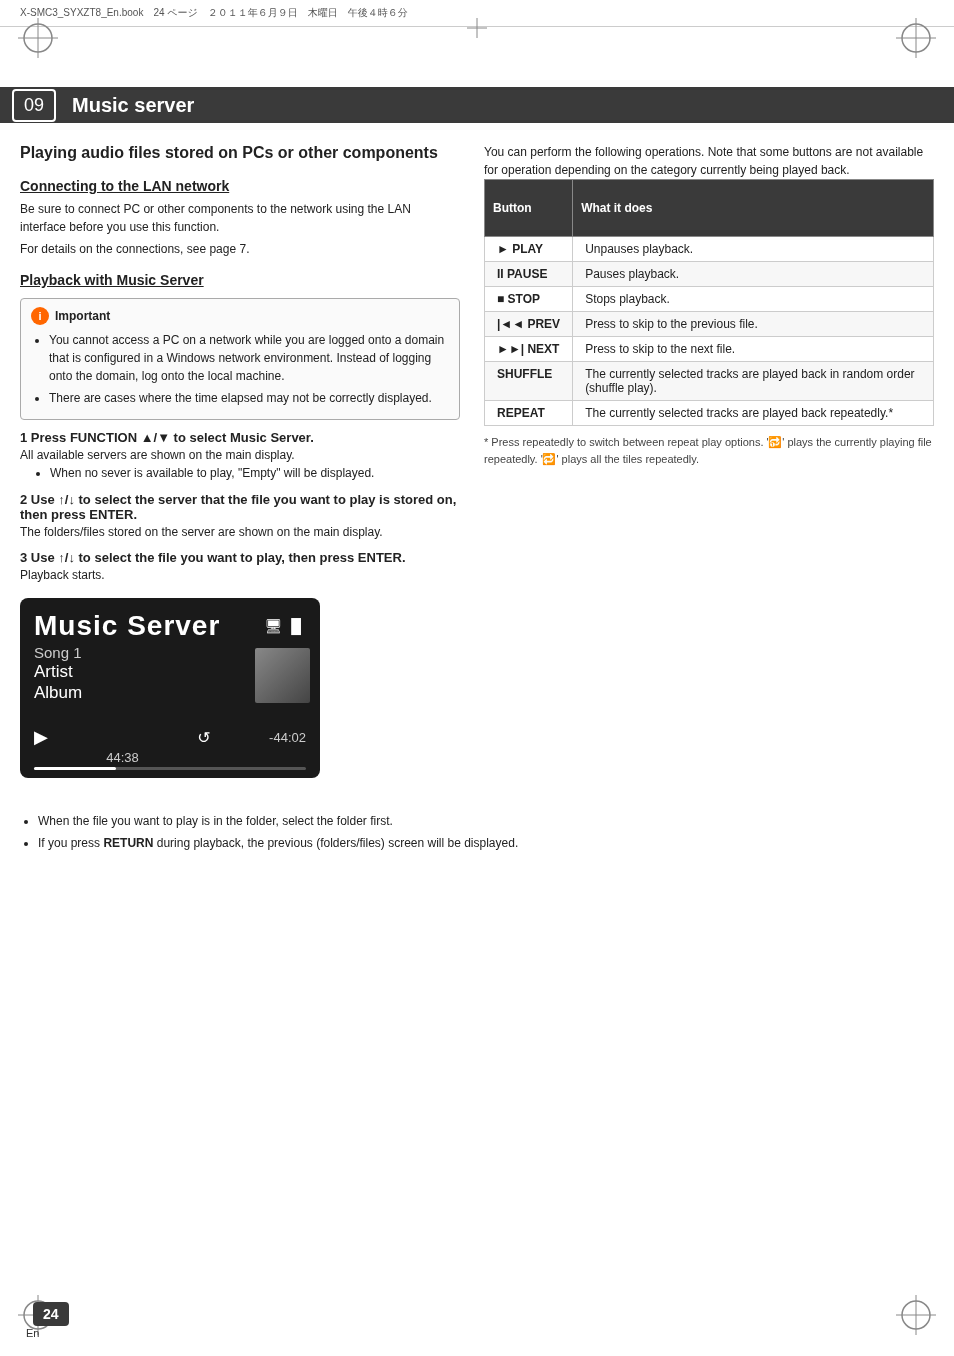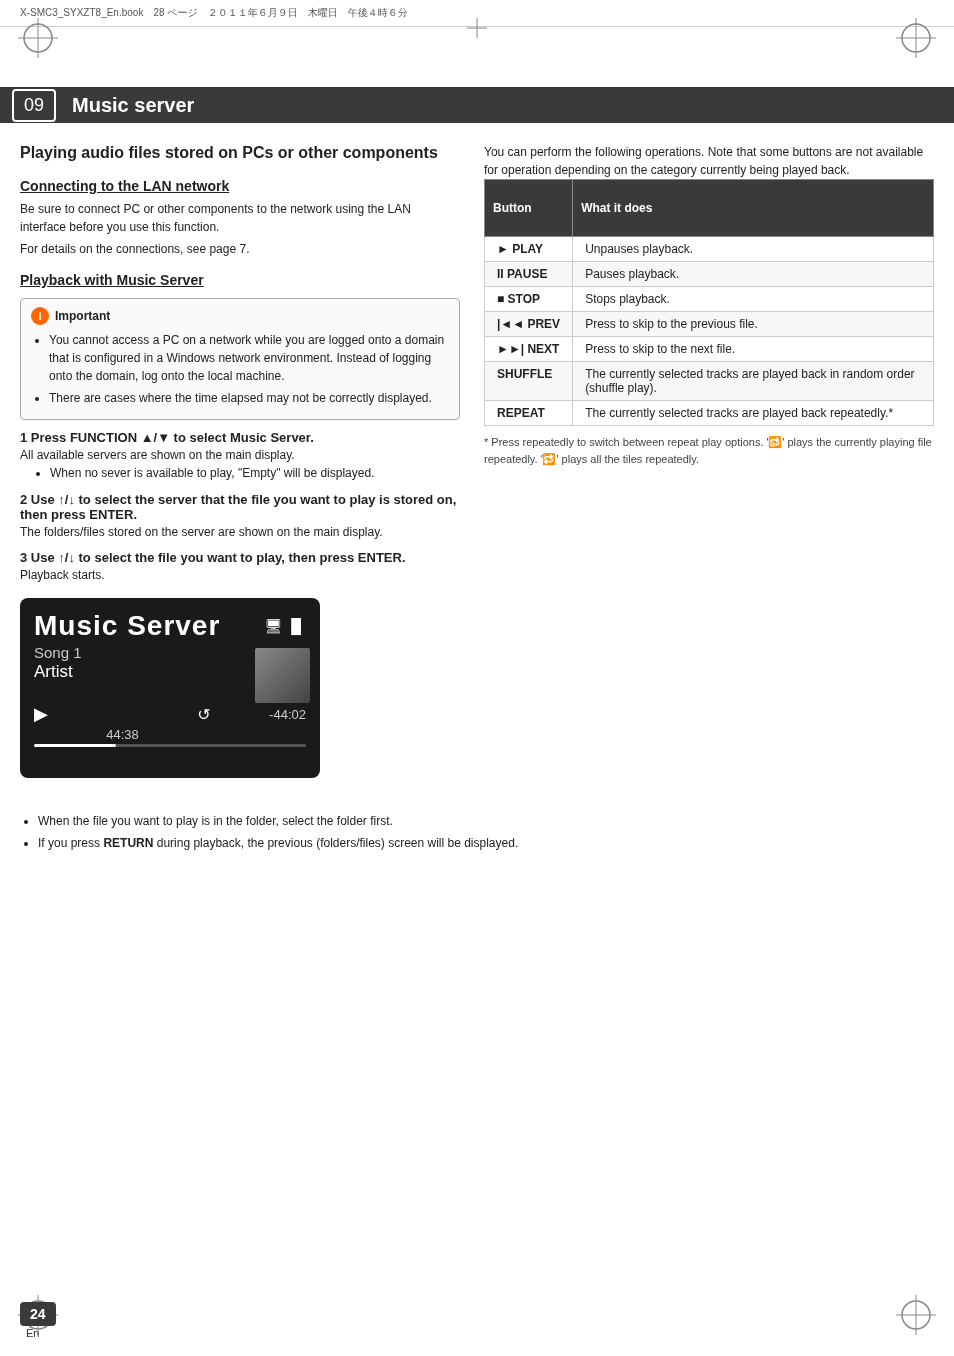--- a/index.html
+++ b/index.html
@@ -280,21 +280,21 @@
 
     
     .bottom-notes {
       padding: 0 20px 20px 20px;
     }
 
     
     .page-number-bar {
       position: absolute;
       bottom: 30px;
-      left: 20px;
+      left: 33px;
       background: #3a3a3a;
       color: #fff;
       font-weight: bold;
       font-size: 14px;
       padding: 4px 10px;
       border-radius: 4px;
     }
     .page-en {
       font-size: 11px;
       color: #333;
@@ -341,21 +341,21 @@
 </div>
 
 <div class="crosshair" style="top:18px;left:50%;transform:translateX(-50%);">
   <svg width="20" height="20" viewBox="0 0 20 20">
     <line x1="10" y1="0" x2="10" y2="20" stroke="#888" stroke-width="1"></line>
     <line x1="0" y1="10" x2="20" y2="10" stroke="#888" stroke-width="1"></line>
   </svg>
 </div>
 
 <div class="file-meta">
-  <span>X-SMC3_SYXZT8_En.book　28 ページ　２０１１年６月９日　木曜日　午後４時６分</span>
+  <span>X-SMC3_SYXZT8_En.book　24 ページ　２０１１年６月９日　木曜日　午後４時６分</span>
 </div>
 
 <div class="header-bar">
   <div class="chapter-badge">09</div>
   <div class="header-title">Music server</div>
 </div>
 
 <div class="main-content">
 
   <div class="left-col">
@@ -403,20 +403,21 @@
     <div class="display-mockup">
       <div class="display-top-row">
         <div class="display-title">Music Server</div>
         <div class="display-icons">
           <span>🖥</span>
           <span>▐▌</span>
         </div>
       </div>
       <div class="display-song">Song 1</div>
       <div class="display-artist">Artist</div>
+      <div class="display-album">Album</div>
       <div class="album-art"></div>
       <div class="display-bottom">
         <span class="display-play-icon">▶</span>
         <span class="display-time-left">44:38</span>
         <span class="display-repeat-icon">↺</span>
         <span class="display-time-right">-44:02</span>
       </div>
       <div class="progress-bar-container">
         <div class="progress-bar-fill"></div>
       </div>

